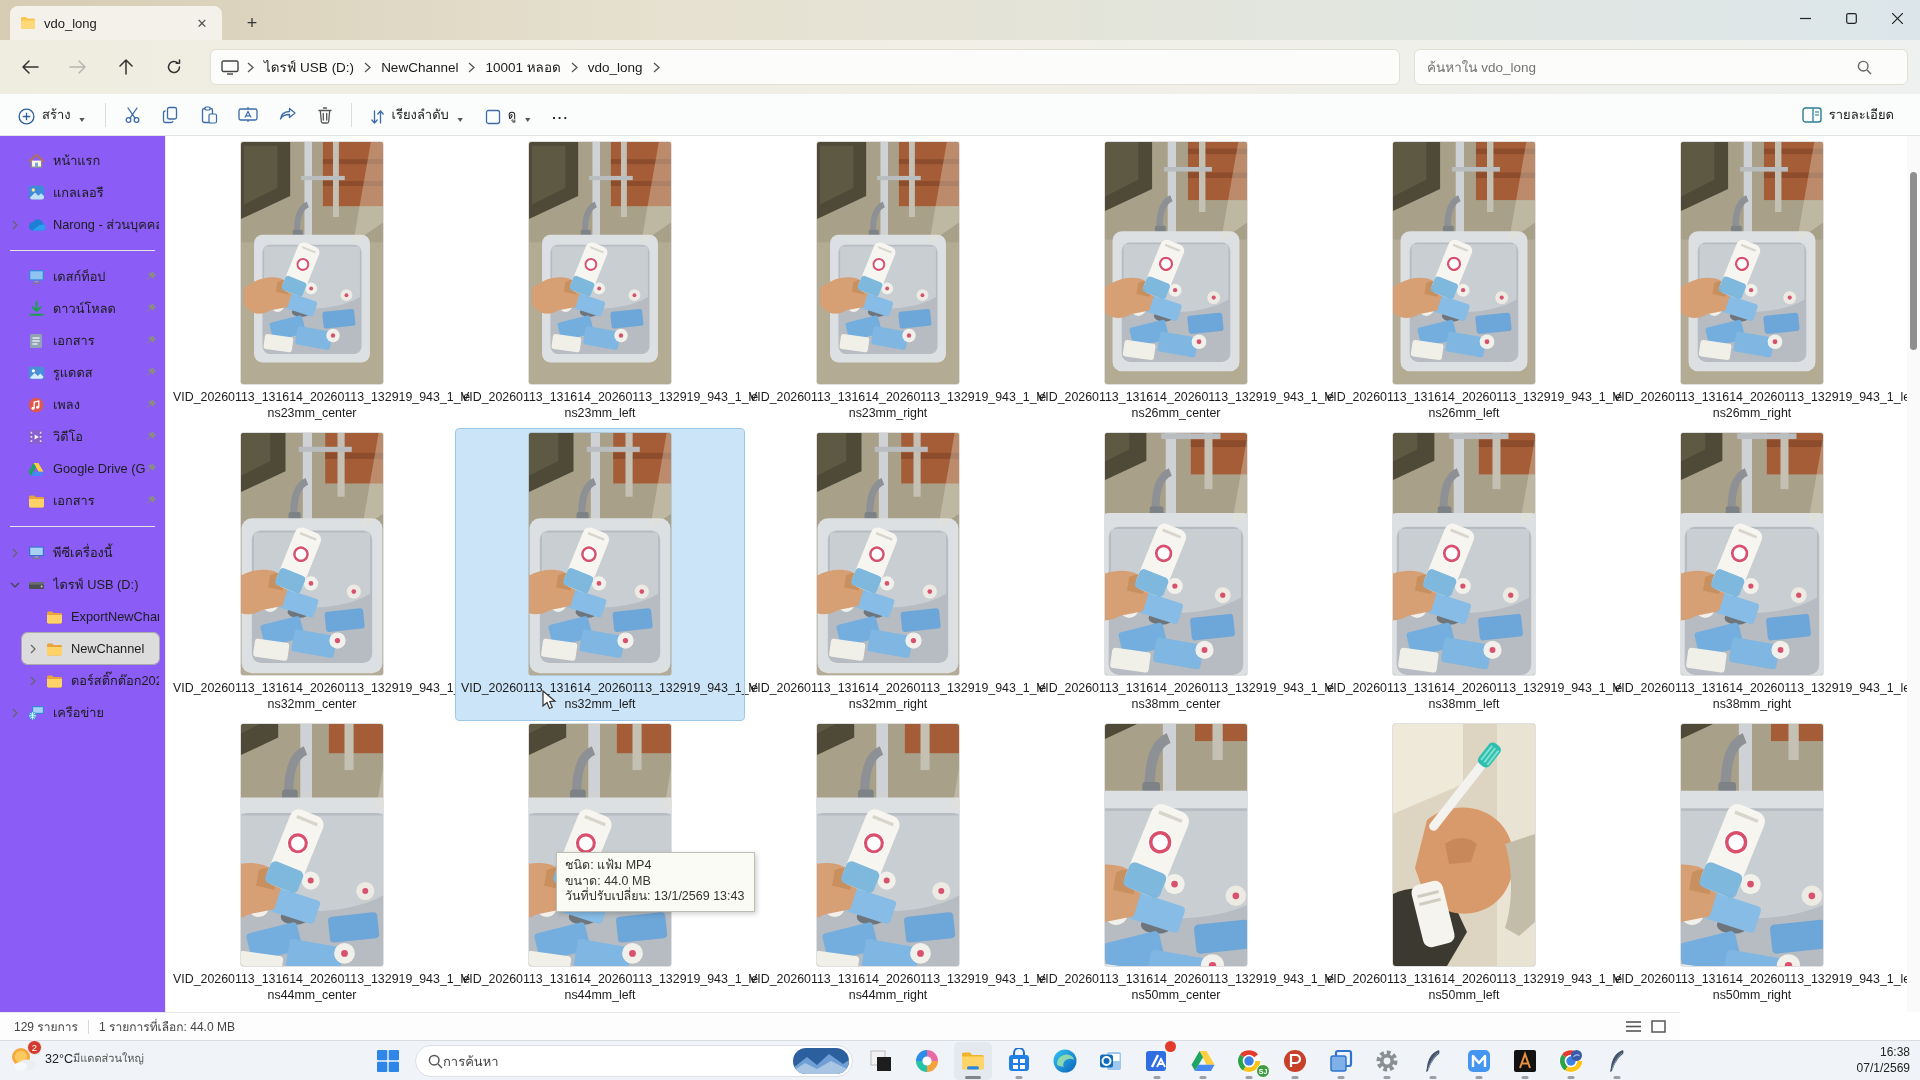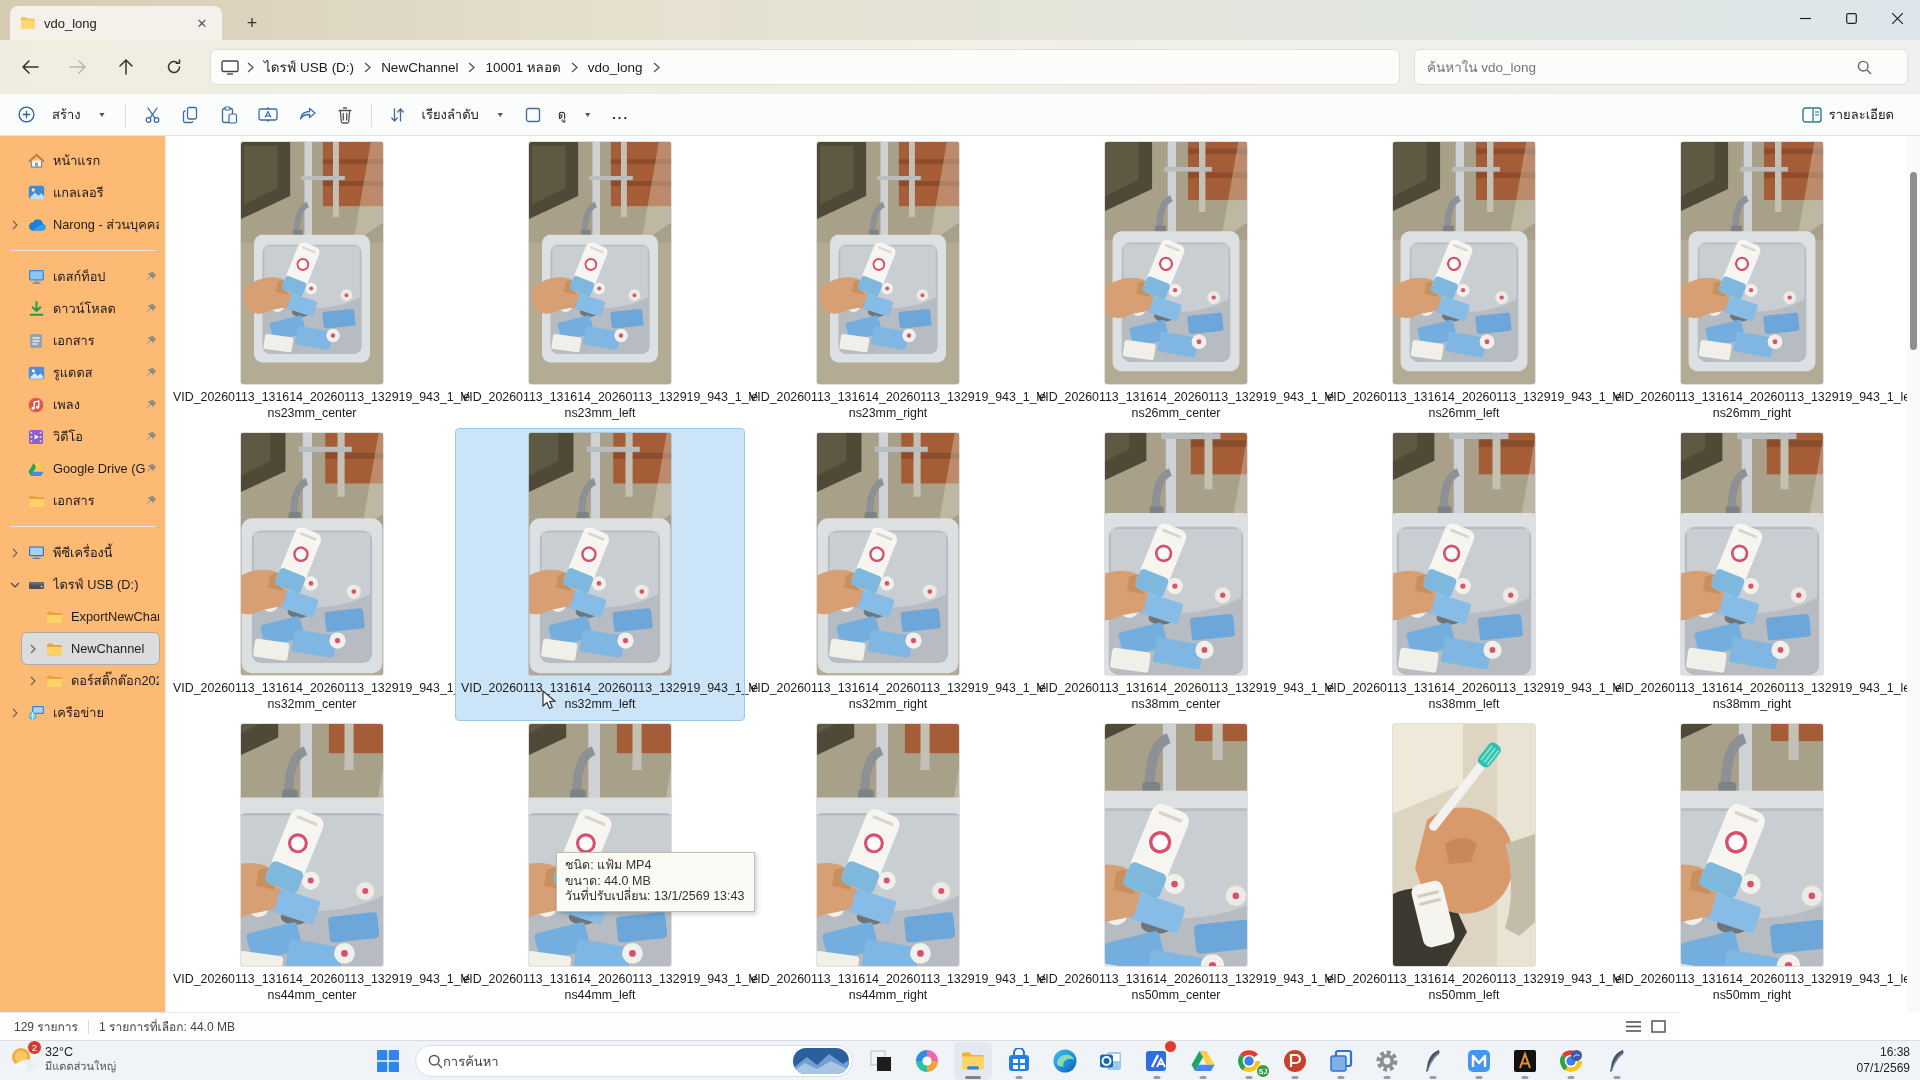--- a/index.html
+++ b/index.html
@@ -31,30 +31,30 @@
   .crumbbar { margin-left:18px; width:1190px; display:flex; align-items:center; padding:0 8px;
     font-size:13.5px; color:#1b1b1b; }
   .crumb { padding:4px 8px; border-radius:4px; white-space:nowrap; }
   .crumb-sep { color:#555; padding:0 2px; display:flex; align-items:center; }
   .searchbox { margin-left:14px; width:494px; display:flex; align-items:center; padding:0 12px; }
   .searchbox input { border:none; outline:none; background:transparent; width:430px;
     font-size:13.5px; color:#333; font-family:"Liberation Sans",sans-serif; }
 
   .toolbar { position:absolute; left:0; top:94px; width:100%; height:42px; background:#fbfcfc;
     border-bottom:1px solid #e3e3e1; display:flex; align-items:center; font-size:13px; color:#1b1b1b; }
-  .tbtn { display:flex; align-items:center; gap:17px; padding:6px 10px; border-radius:5px; }
+  .tbtn { display:flex; align-items:flex-end; gap:7px; padding:6px 10px; border-radius:5px; }
   .tico { display:flex; align-items:center; justify-content:center; }
   .chev { font-size:9px; color:#555; transform:scaleY(.8); }
   .tdiv { width:1px; height:24px; background:#dcdcda; margin:0 8px; }
   .toolbar-right { margin-left:auto; margin-right:16px; display:flex; align-items:center; gap:7px;justify-content:flex-end; }
 
   
   .main { position:absolute; left:0; top:136px; width:1920px; height:876px; background:#fff; }
   .sidebar { position:absolute; left:0; top:0; width:166px; height:100%; padding-top:8px;
-    overflow:hidden; background:#fdba74; border-right:1px solid #ececec; }
+    overflow:hidden; background:#8b5cf6; border-right:1px solid #ececec; }
   .srow { display:flex; align-items:center; height:31px; margin:1px 6px 1px 4px;
     border-radius:5px; font-size:12.8px; color:#1d1d1d; position:relative; }
   .srow .sexp { width:22px; display:flex; justify-content:center; color:#666; flex:none; }
   .srow .sico { width:20px; display:flex; justify-content:center; flex:none; margin-right:7px; }
   .srow .slabel { white-space:nowrap; overflow:hidden; flex:1; }
   .srow .spin { flex:none; margin-right:2px; display:flex; }
   .srow.sel { background:#dcdcdc; outline:1px solid #ababab; }
   .ssep { height:1px; background:#e4e4e4; margin:10px 10px; }
 
   .grid { position:absolute; left:166px; top:0; width:1740px; height:100%; padding:2px 0 0 2px;
@@ -76,21 +76,21 @@
 
   .statusbar { position:absolute; left:0; top:1012px; width:1680px; height:28px; background:#fdfdfd;
     border-top:1px solid #e8e8e8; display:flex; align-items:center; font-size:12px; color:#444; }
   .statusbar .sdiv { width:1px; height:14px; background:#d8d8d8; margin:0 10px; }
   .status-views { margin-left:auto; margin-right:14px; display:flex; gap:10px; align-items:center; }
 
   
   .taskbar { position:absolute; left:0; top:1040px; width:1920px; height:40px;
     background:#f0f3f7; border-top:1px solid #d9dde2; }
   .weather { position:absolute; left:8px; top:3px; display:flex; align-items:center; gap:7px; }
-  .weather .wtxt { display:flex; flex-direction:column; line-height:1.18; }
+  .weather .wtxt { display:flex; flex-direction:row; line-height:1.18; }
   .weather .wtemp { font-size:12.5px; color:#222; }
   .weather .wdesc { font-size:11px; color:#555; }
   .wicon { position:relative; width:30px; height:30px; }
   .wbadge { position:absolute; right:-4px; top:-4px; width:15px; height:15px; border-radius:50%;
     background:#d23b2e; color:#fff; font-size:9.5px; display:flex; align-items:center;
     justify-content:center; border:1.5px solid #f0f3f7; }
   .tbrow { position:absolute; left:370px; top:0; height:40px; display:flex; align-items:center; gap:9px; }
   .startbtn { width:36px; height:36px; display:flex; align-items:center; justify-content:center; border-radius:5px; }
   .tsearch { width:438px; height:32px; background:#fff; border:1px solid #dcdfe3; border-radius:16px;
     display:flex; align-items:center; padding:0 3px 0 12px; font-size:13px; color:#444; }

